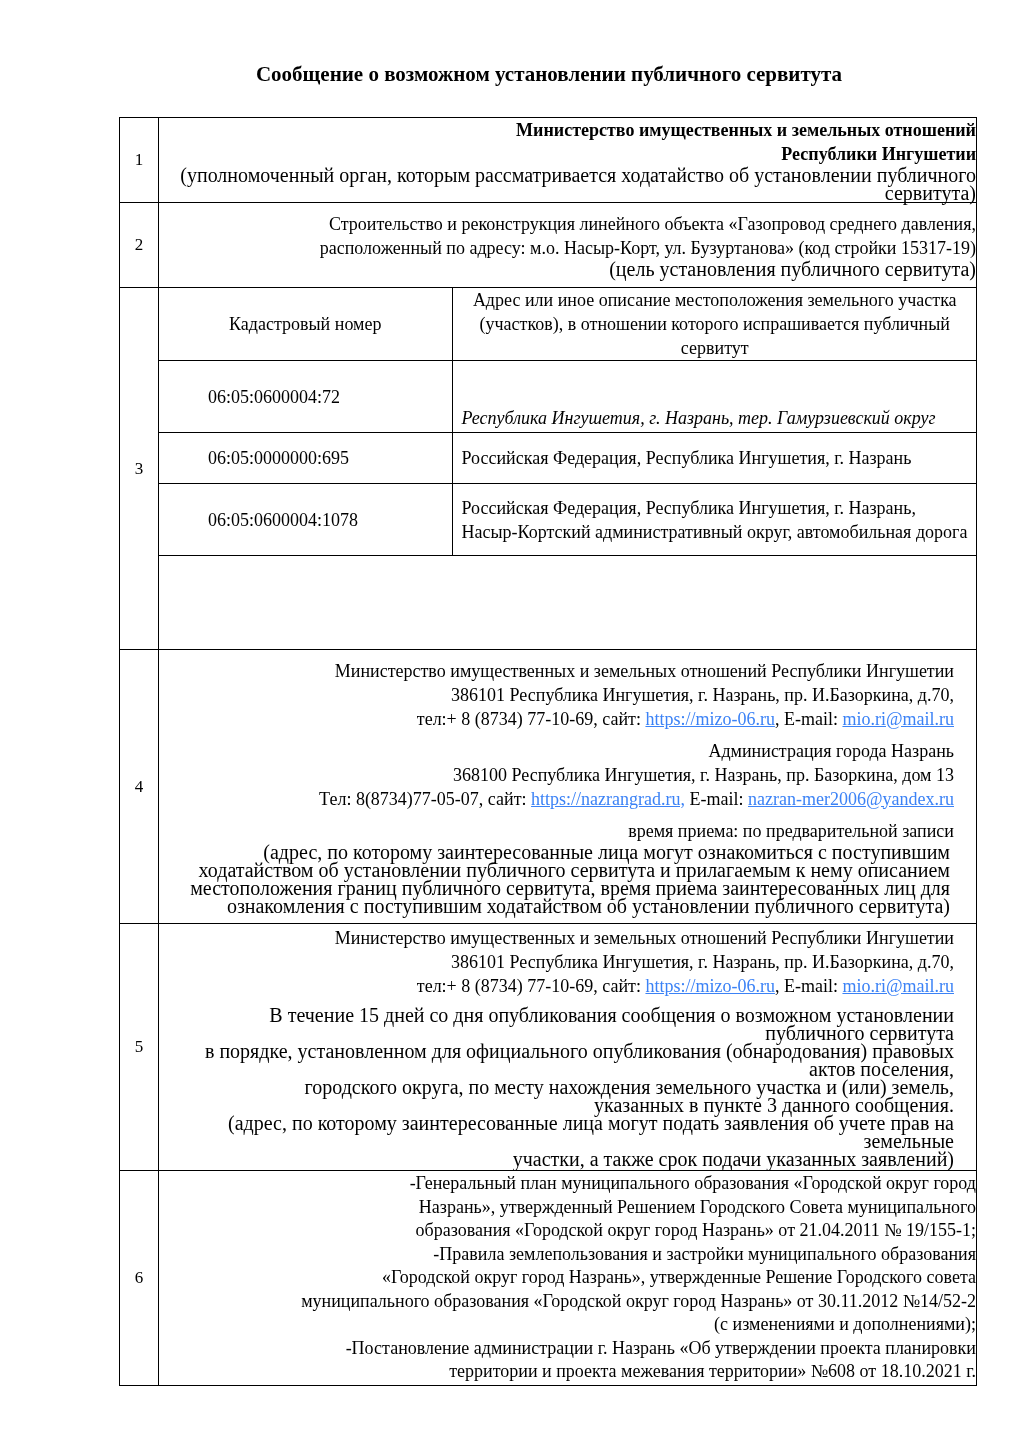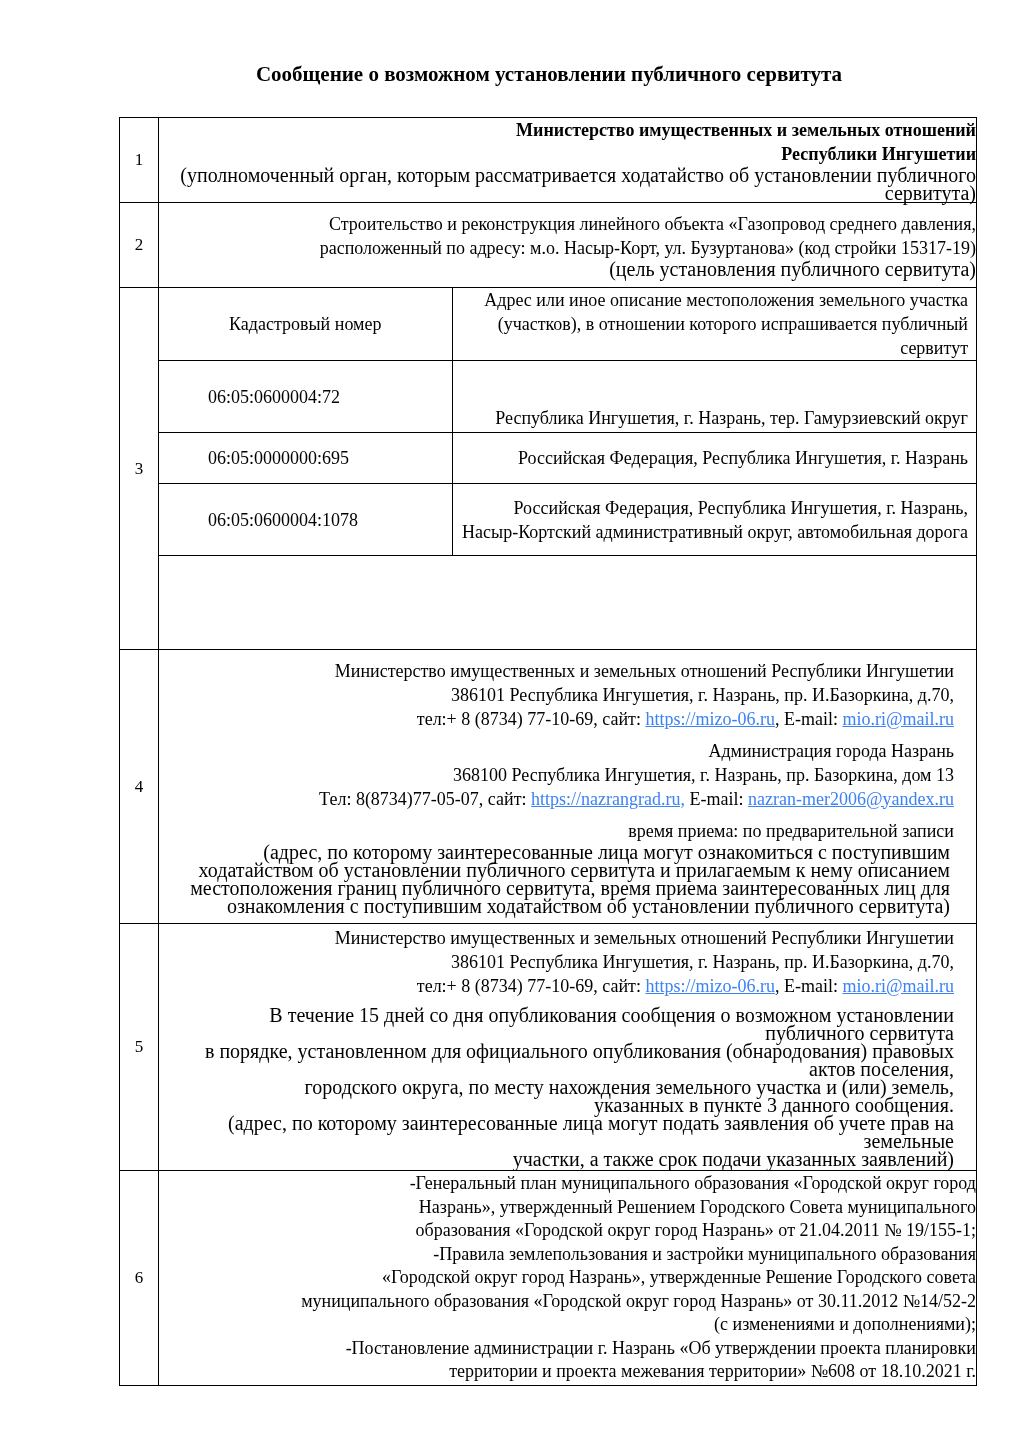--- a/index.html
+++ b/index.html
@@ -16,21 +16,21 @@
     .doc-table > tbody > tr > td { border: 1px solid #000; vertical-align: middle; }
     .num { width: 39px; text-align: center; font-size: 17px; }
     .content { text-align: right; font-size: 18px; line-height: 24px; }
     .small { font-size: 20px; line-height: 18px; }
     .bold { font-weight: bold; }
     a.link { color: #3b82f6; text-decoration: underline; }
     .inner { width: 100%; border-collapse: collapse; table-layout: fixed; }
     .inner td { border: 1px solid #000; font-size: 18px; line-height: 24px; vertical-align: middle; }
     .inner tr:first-child td { border-top: none; }
     .inner td:first-child { border-left: none; }
-    .inner td:last-child { border-right: none; text-align: right; }
+    .inner td:last-child { border-right: none; }
     .inner tr:last-child td { border-bottom: none; }
     .cad { width: 293px; padding-left: 49px; text-align: left; }
     .cad-head { text-align: center; padding-left: 0; }
     .addr { padding: 0 8px 0 9px; text-align: left; }
     .addr-head { text-align: center; font-size: 16.5px; line-height: 22px; }
     .block { padding: 2px 22px; }
     .gap { height: 8px; }
   </style>
 </head>
 <body>
@@ -62,21 +62,21 @@
       <td class="num">3</td>
       <td style="padding:0; vertical-align:top;">
         <table class="inner">
           <tbody>
             <tr style="height:71px;">
               <td class="cad cad-head">Кадастровый номер</td>
               <td class="addr addr-head">Адрес или иное описание местоположения земельного участка (участков), в отношении которого испрашивается публичный сервитут</td>
             </tr>
             <tr style="height:72px;">
               <td class="cad">06:05:0600004:72</td>
-              <td class="addr" style="vertical-align:bottom; padding-bottom:2px;">Республика Ингушетия, г. Назрань, тер. Гамурзиевский округ</td>
+              <td class="addr" style="vertical-align:bottom; padding-bottom:2px;font-style:italic;">Республика Ингушетия, г. Назрань, тер. Гамурзиевский округ</td>
             </tr>
             <tr style="height:51px;">
               <td class="cad">06:05:0000000:695</td>
               <td class="addr">Российская Федерация, Республика Ингушетия, г. Назрань</td>
             </tr>
             <tr style="height:72px;">
               <td class="cad">06:05:0600004:1078</td>
               <td class="addr">Российская Федерация, Республика Ингушетия, г. Назрань, Насыр-Кортский административный округ, автомобильная дорога</td>
             </tr>
             <tr style="height:24px;">

